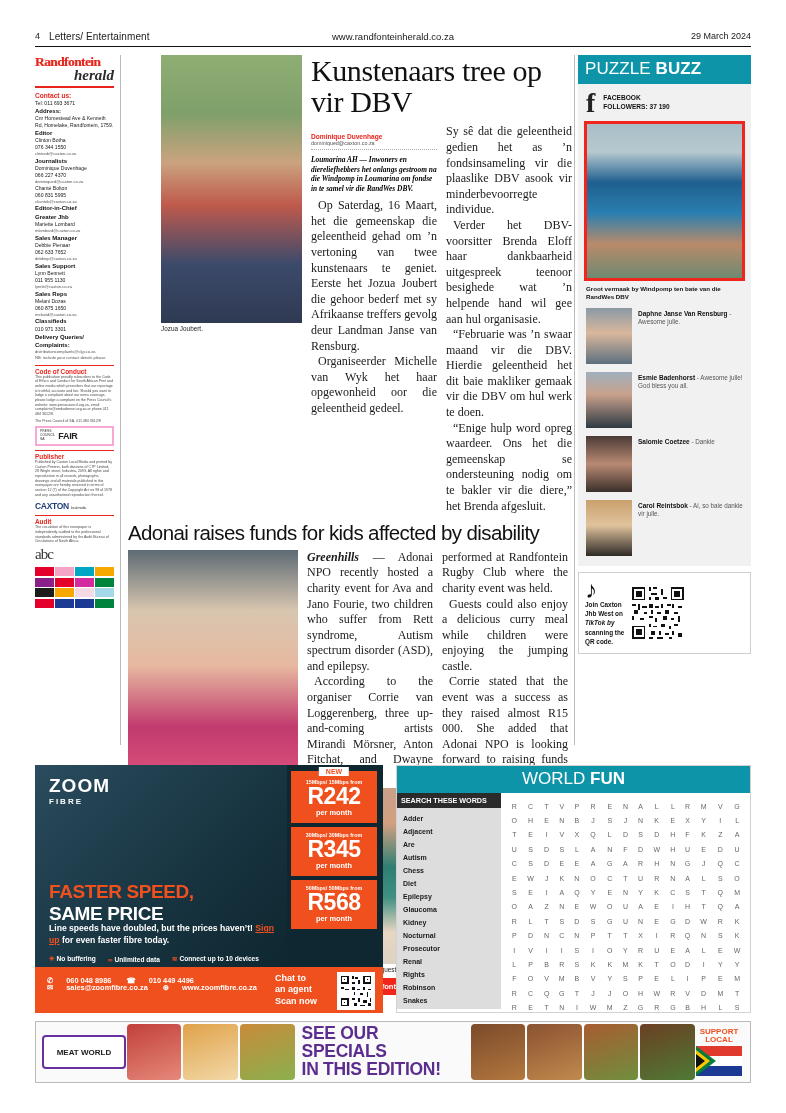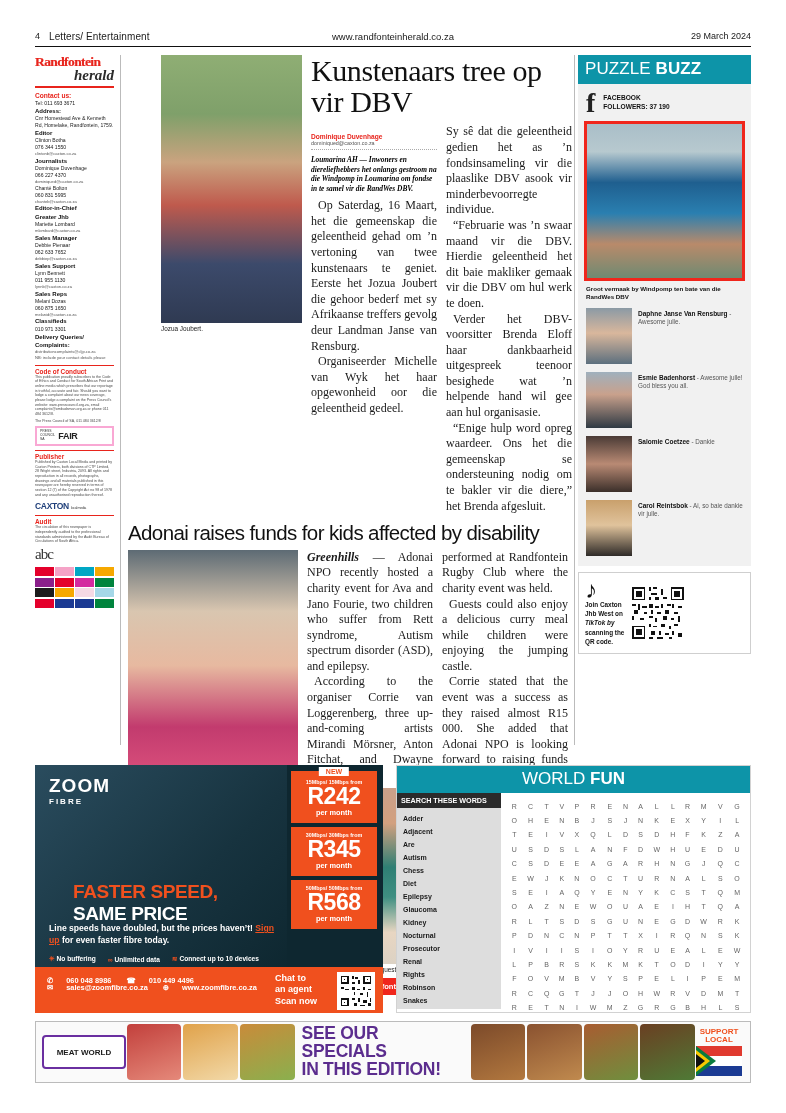--- a/index.html
+++ b/index.html
@@ -126,21 +126,21 @@
   .qr { width:56px; height:56px; }
 
   
   .zoomad { position:absolute; left:35px; top:765px; width:348px; height:248px;
             background:#0e2730; overflow:hidden; }
   .zoom-hero { position:absolute; left:0; top:0; width:252px; height:205px;
                background:linear-gradient(135deg,#2a4c5e,#17333f 60%,#0e2730); }
   .zoom-logo { position:absolute; left:14px; top:10px; color:#fff; }
   .zoom-logo .zt { font-weight:bold; font-size:19px; letter-spacing:1px; }
   .zoom-logo .zf { font-weight:bold; font-size:8px; letter-spacing:2px; }
-  .zoom-h { position:absolute; left:14px; top:116px;margin-left:24px; }
+  .zoom-h { position:absolute; left:14px; top:116px; }
   .zoom-h .l1 { color:#f0501e; font-weight:bold; font-size:19px; letter-spacing:-.4px;}
   .zoom-h .l2 { color:#fff; font-weight:bold; font-size:19px; letter-spacing:-.4px;}
   .zoom-sub { position:absolute; left:14px; top:158px; width:228px; color:#fff;
               font-weight:bold; font-size:8.6px; line-height:1.35; }
   .zoom-sub u { color:#f0501e; }
   .zoom-feats { position:absolute; left:14px; top:190px; display:flex; gap:12px;
                 color:#fff; font-size:6.6px; font-weight:bold; align-items:center;}
   .zoom-feats span i { color:#f0501e; font-style:normal; margin-right:2px; }
   .prices { position:absolute; right:6px; top:6px; width:86px; }
   .pbox { background:#f0501e; color:#fff; text-align:center; padding:5px 2px 6px;
@@ -313,22 +313,22 @@
               <i>Loumarina AH — Inwoners en diereliefhebbers het onlangs gestroom na die Windpomp in Loumarina om fondse in te samel vir die RandWes DBV.</i>
             </div>
             <div class="bodytext" style="margin-top:5px;">
               <p>Op Saterdag, 16 Maart, het die gemeenskap die geleentheid gehad om ’n vertoning van twee kunstenaars te geniet. Eerste het Jozua Joubert die gehoor bederf met sy Afrikaanse treffers gevolg deur Landman Janse van Rensburg.</p>
               <p>Organiseerder Michelle van Wyk het haar opgewonheid oor die geleentheid gedeel.</p>
             </div>
           </div>
           <div style="width:126px;">
             <div class="bodytext">
               <p class="first">Sy sê dat die geleentheid gedien het as ’n fondsinsameling vir die plaaslike DBV asook vir minderbevoorregte individue.</p>
+              <p>Verder het DBV-voorsitter Brenda Eloff haar dankbaarheid uitgespreek teenoor besighede wat ’n helpende hand wil gee aan hul organisasie.</p>
               <p>“Februarie was ’n swaar maand vir die DBV. Hierdie geleentheid het dit baie makliker gemaak vir die DBV om hul werk te doen.</p>
-              <p>Verder het DBV-voorsitter Brenda Eloff haar dankbaarheid uitgespreek teenoor besighede wat ’n helpende hand wil gee aan hul organisasie.</p>
               <p>“Enige hulp word opreg waardeer. Ons het die gemeenskap se ondersteuning nodig om te bakler vir die diere,” het Brenda afgesluit.</p>
             </div>
           </div>
         </div>
       </div>
     </div>
 
     <h2 class="head2" style="margin-top:9px;">Adonai raises funds for kids affected by disability</h2>
 
     <div style="display:flex; gap:9px; margin-top:6px;">

